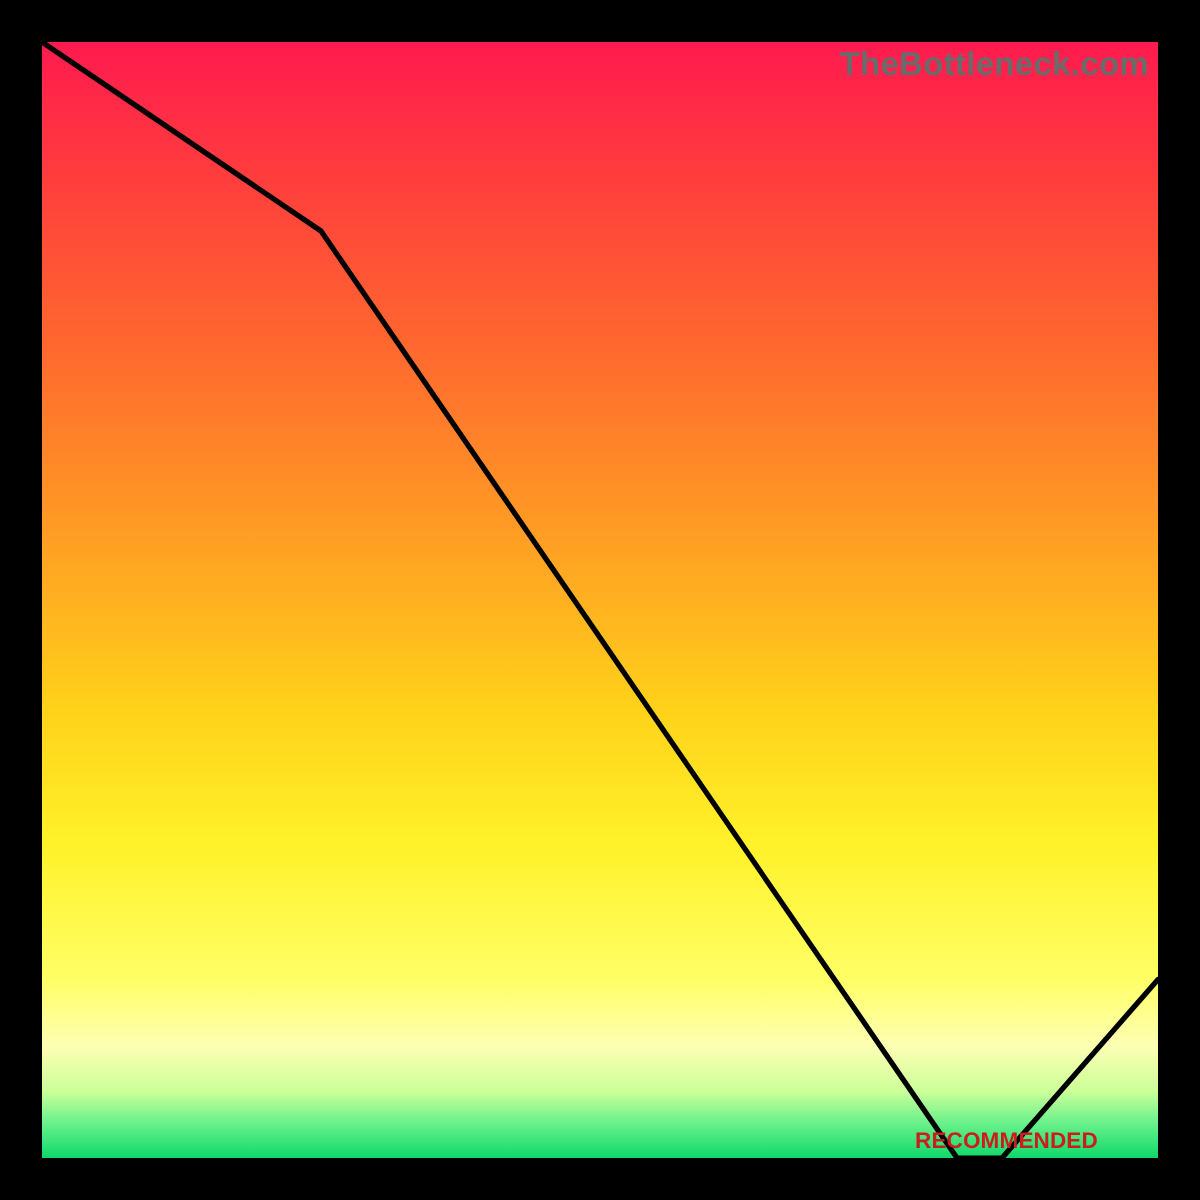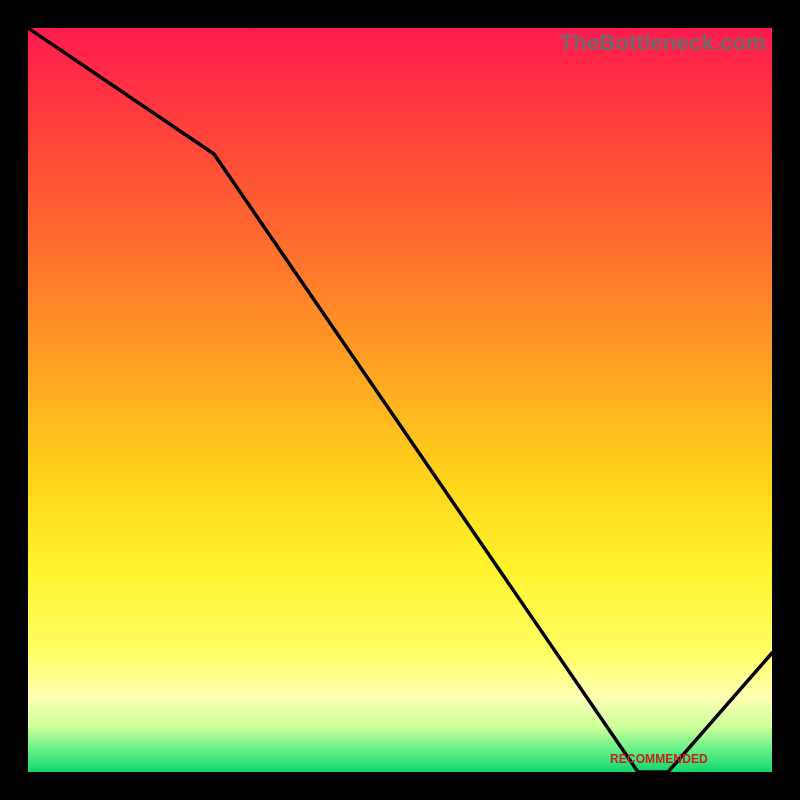--- a/index.html
+++ b/index.html
@@ -47,21 +47,21 @@
     top: 30px;
     right: 34px;
     color: #6b6b6b;
     font-size: 22px;
     font-weight: 600;
     letter-spacing: 0.2px;
   }
   .label-red {
     position: absolute;
     color: #cc1d1d;
-    font-size: 12px;
+    font-size: 15px;
     font-weight: 700;
     letter-spacing: 0.1px;
     white-space: nowrap;
   }
   svg.curve {
     position: absolute;
     left: 28px;
     top: 28px;
     width: 744px;
     height: 744px;

